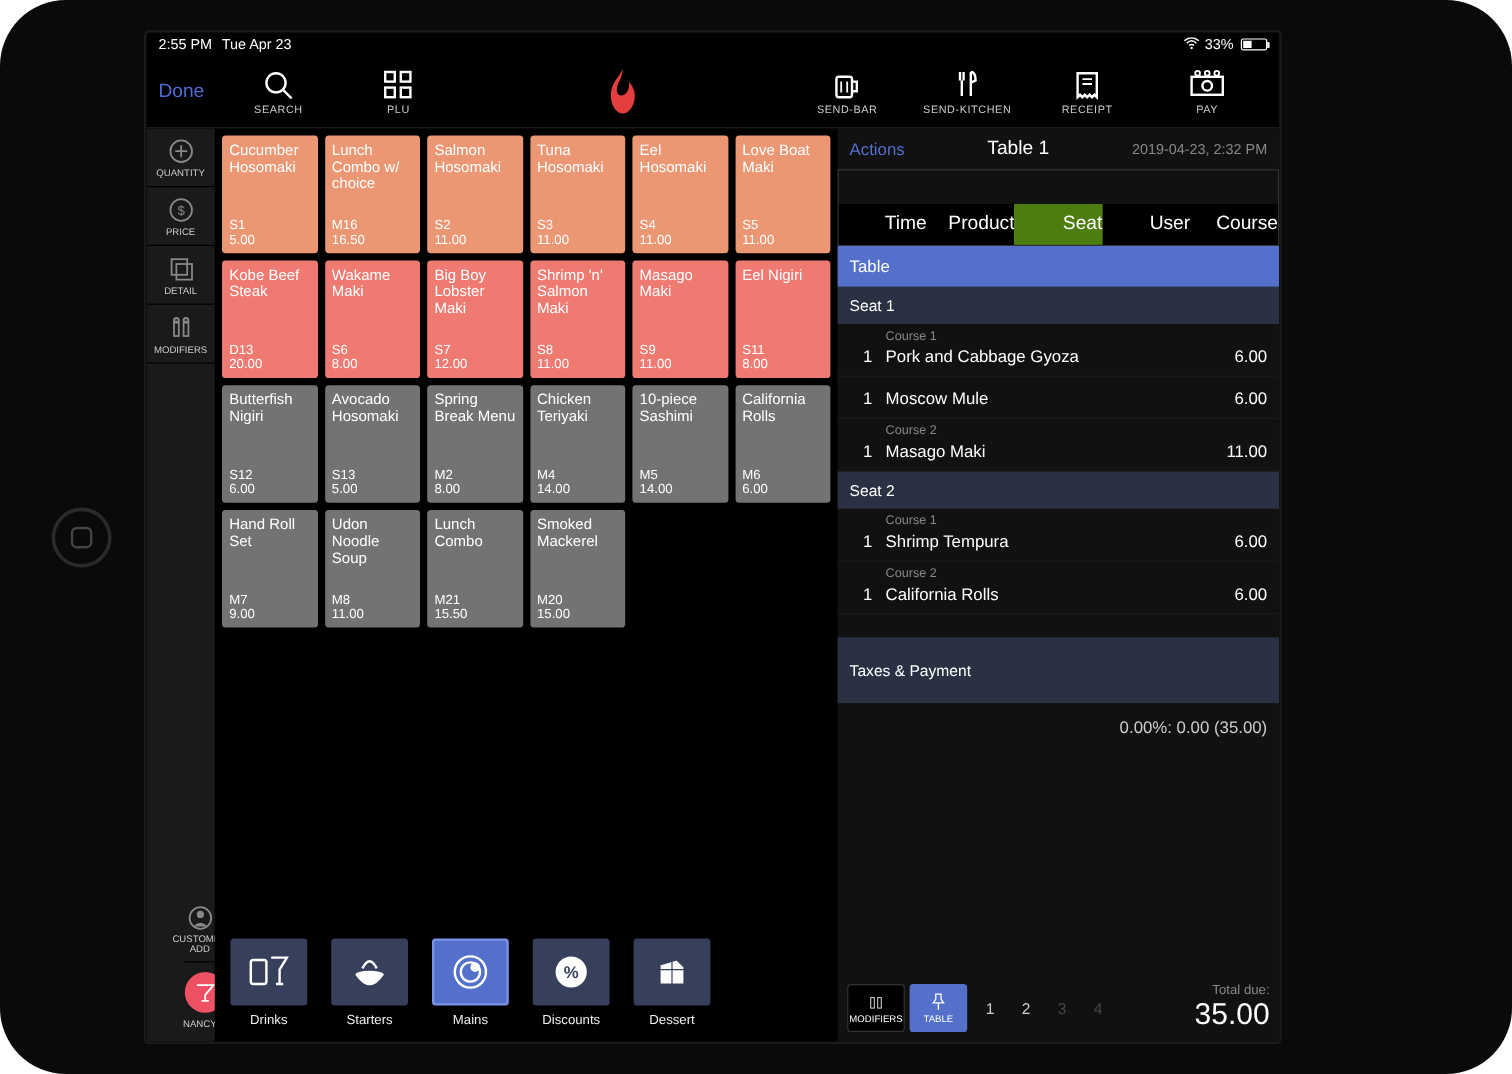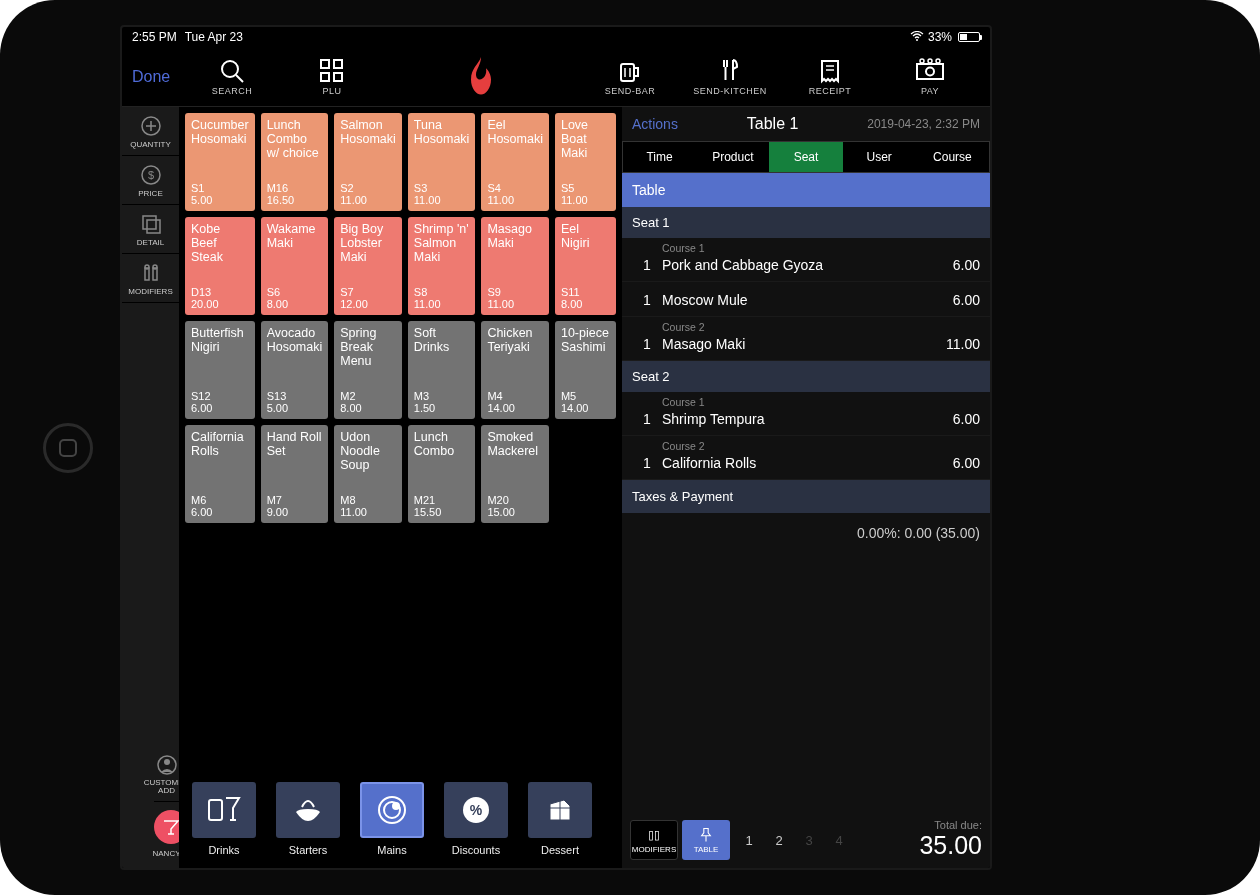--- a/index.html
+++ b/index.html
@@ -1,20 +1,20 @@
 <!DOCTYPE html>
 <html><head>
 <meta charset="utf-8">
 <style>
   * { box-sizing: border-box; margin:0; padding:0; font-family: -apple-system, Helvetica, Arial, sans-serif; }
   body { background:#fff; width:1260px; height:895px; }
   .ipad-frame { width:1260px; height:895px; background:#0a0a0a; border-radius:55px; padding:25px 120px; position:relative; }
   .home-btn { position:absolute; left:43px; top:50%; transform:translateY(-50%); width:50px; height:50px; border:3px solid #2a2a2a; border-radius:50%; display:flex; align-items:center; justify-content:center;}
   .home-btn-inner{ width:18px; height:18px; border:2px solid #444; border-radius:5px;}
-  .screen { width:872px; height:845px; background:#000; border-radius:4px; overflow:hidden; display:flex; flex-direction:column; color:#fff; border:2px solid #1a1a1a;}
+  .screen { width:948px; height:845px; background:#000; border-radius:4px; overflow:hidden; display:flex; flex-direction:column; color:#fff; border:2px solid #1a1a1a;}
   
   .status-bar { height:20px; display:flex; justify-content:space-between; align-items:center; padding:0 10px; font-size:12px; }
   .status-left{display:flex; gap:8px;}
   .status-right{display:flex; align-items:center; gap:4px;}
   .battery{ width:22px; height:10px; border:1px solid #fff; border-radius:2px; position:relative; display:inline-block; margin-left:2px;}
   .battery::after{content:''; position:absolute; right:-3px; top:2px; width:2px; height:5px; background:#fff; border-radius:0 1px 1px 0;}
   .battery-fill{ position:absolute; left:1px; top:1px; height:6px; width:35%; background:#fff;}
   
   .toolbar { height:60px; display:flex; align-items:center; border-bottom:1px solid #222; padding:0 10px;}
   .done-btn { color:#4f6bd8; font-size:16px; font-weight:500; width:50px; cursor:pointer;}
@@ -44,31 +44,31 @@
   .cat{ width:74px; display:flex; flex-direction:column; align-items:center; gap:6px; cursor:pointer; font-size:11px; color:#eee;}
   .cat-box{ width:64px; height:56px; background:#36405b; border-radius:3px; display:flex; align-items:center; justify-content:center;}
   .cat.active .cat-box{ background:#5570cb; border:2px solid #7b93e8;}
   
   .panel{ width:368px; background:#111; display:flex; flex-direction:column; font-size:13px;}
   .panel-head{ display:flex; justify-content:space-between; align-items:center; padding:8px 10px;}
   .actions-lbl{ color:#5570cb; font-size:14px;}
   .table-lbl{ font-size:16px; font-weight:500;}
   .date-lbl{ color:#888; font-size:12px;}
   .filter-row{ display:flex; border:1px solid #333;}
-  .filter-btn{ flex:1; text-align:center; padding:8px 0; font-size:12px; background:#000; color:#fff; cursor:pointer;}
-  .filter-btn.active{ background:#15803d;}
+  .filter-btn{ flex:1; text-align:right; padding:8px 0; font-size:16px; background:#000; color:#fff; cursor:pointer;margin-top:28px;}
+  .filter-btn.active{ background:#4d7c0f;}
   .section-header{ background:#5570cb; padding:9px 10px; font-size:14px;}
   .seat-header{ background:#2a3142; padding:8px 10px; font-size:13px;}
   .course-lbl{ color:#888; font-size:10.5px; padding:4px 10px 0 40px;}
   .order-line{ display:flex; padding:3px 10px 8px 10px; font-size:14px; border-bottom:1px solid #1a1a1a;}
   .order-line.nocourse{padding-top:10px;}
   .qty{ width:30px; text-align:center;}
   .item-name{ flex:1;}
   .price{ width:60px; text-align:right;}
-  .taxes-head{ background:#2a3142; padding:9px 10px;}
+  .taxes-head{ background:#2a3142; padding:20px 10px;margin-top:19px;}
   .tax-line{ padding:12px 10px; text-align:right; color:#ccc; font-size:14px;}
   .panel-foot{ margin-top:auto; display:flex; align-items:flex-end; justify-content:space-between; padding:8px;}
   .foot-btns{display:flex; gap:4px;}
   .foot-btn{ width:48px; height:40px; display:flex; flex-direction:column; align-items:center; justify-content:center; font-size:8px; gap:2px; border-radius:3px; cursor:pointer;}
   .foot-btn.dark{ background:#000; border:1px solid #333;}
   .foot-btn.blue{ background:#5570cb;}
   .page-btn{ width:30px; height:40px; display:flex; align-items:center; justify-content:center; font-size:13px; color:#ccc; cursor:pointer;}
   .page-btn.dim{color:#444;}
   .total-box{ text-align:right;}
   .total-lbl{ color:#888; font-size:11px;}
@@ -319,27 +319,20 @@
                 </div>
               </div>
               <div class="card c-red">
                 <div>Spring Break Menu</div>
                 <div class="card-foot">
                   <span>M2</span>
                   <span>8.00</span>
                 </div>
               </div>
               <div class="card c-red">
-                <div>Soft Drinks</div>
-                <div class="card-foot">
-                  <span>M3</span>
-                  <span>1.50</span>
-                </div>
-              </div>
-              <div class="card c-red">
                 <div>Chicken Teriyaki</div>
                 <div class="card-foot">
                   <span>M4</span>
                   <span>14.00</span>
                 </div>
               </div>
               <div class="card c-red">
                 <div>10-piece Sashimi</div>
                 <div class="card-foot">
                   <span>M5</span>

